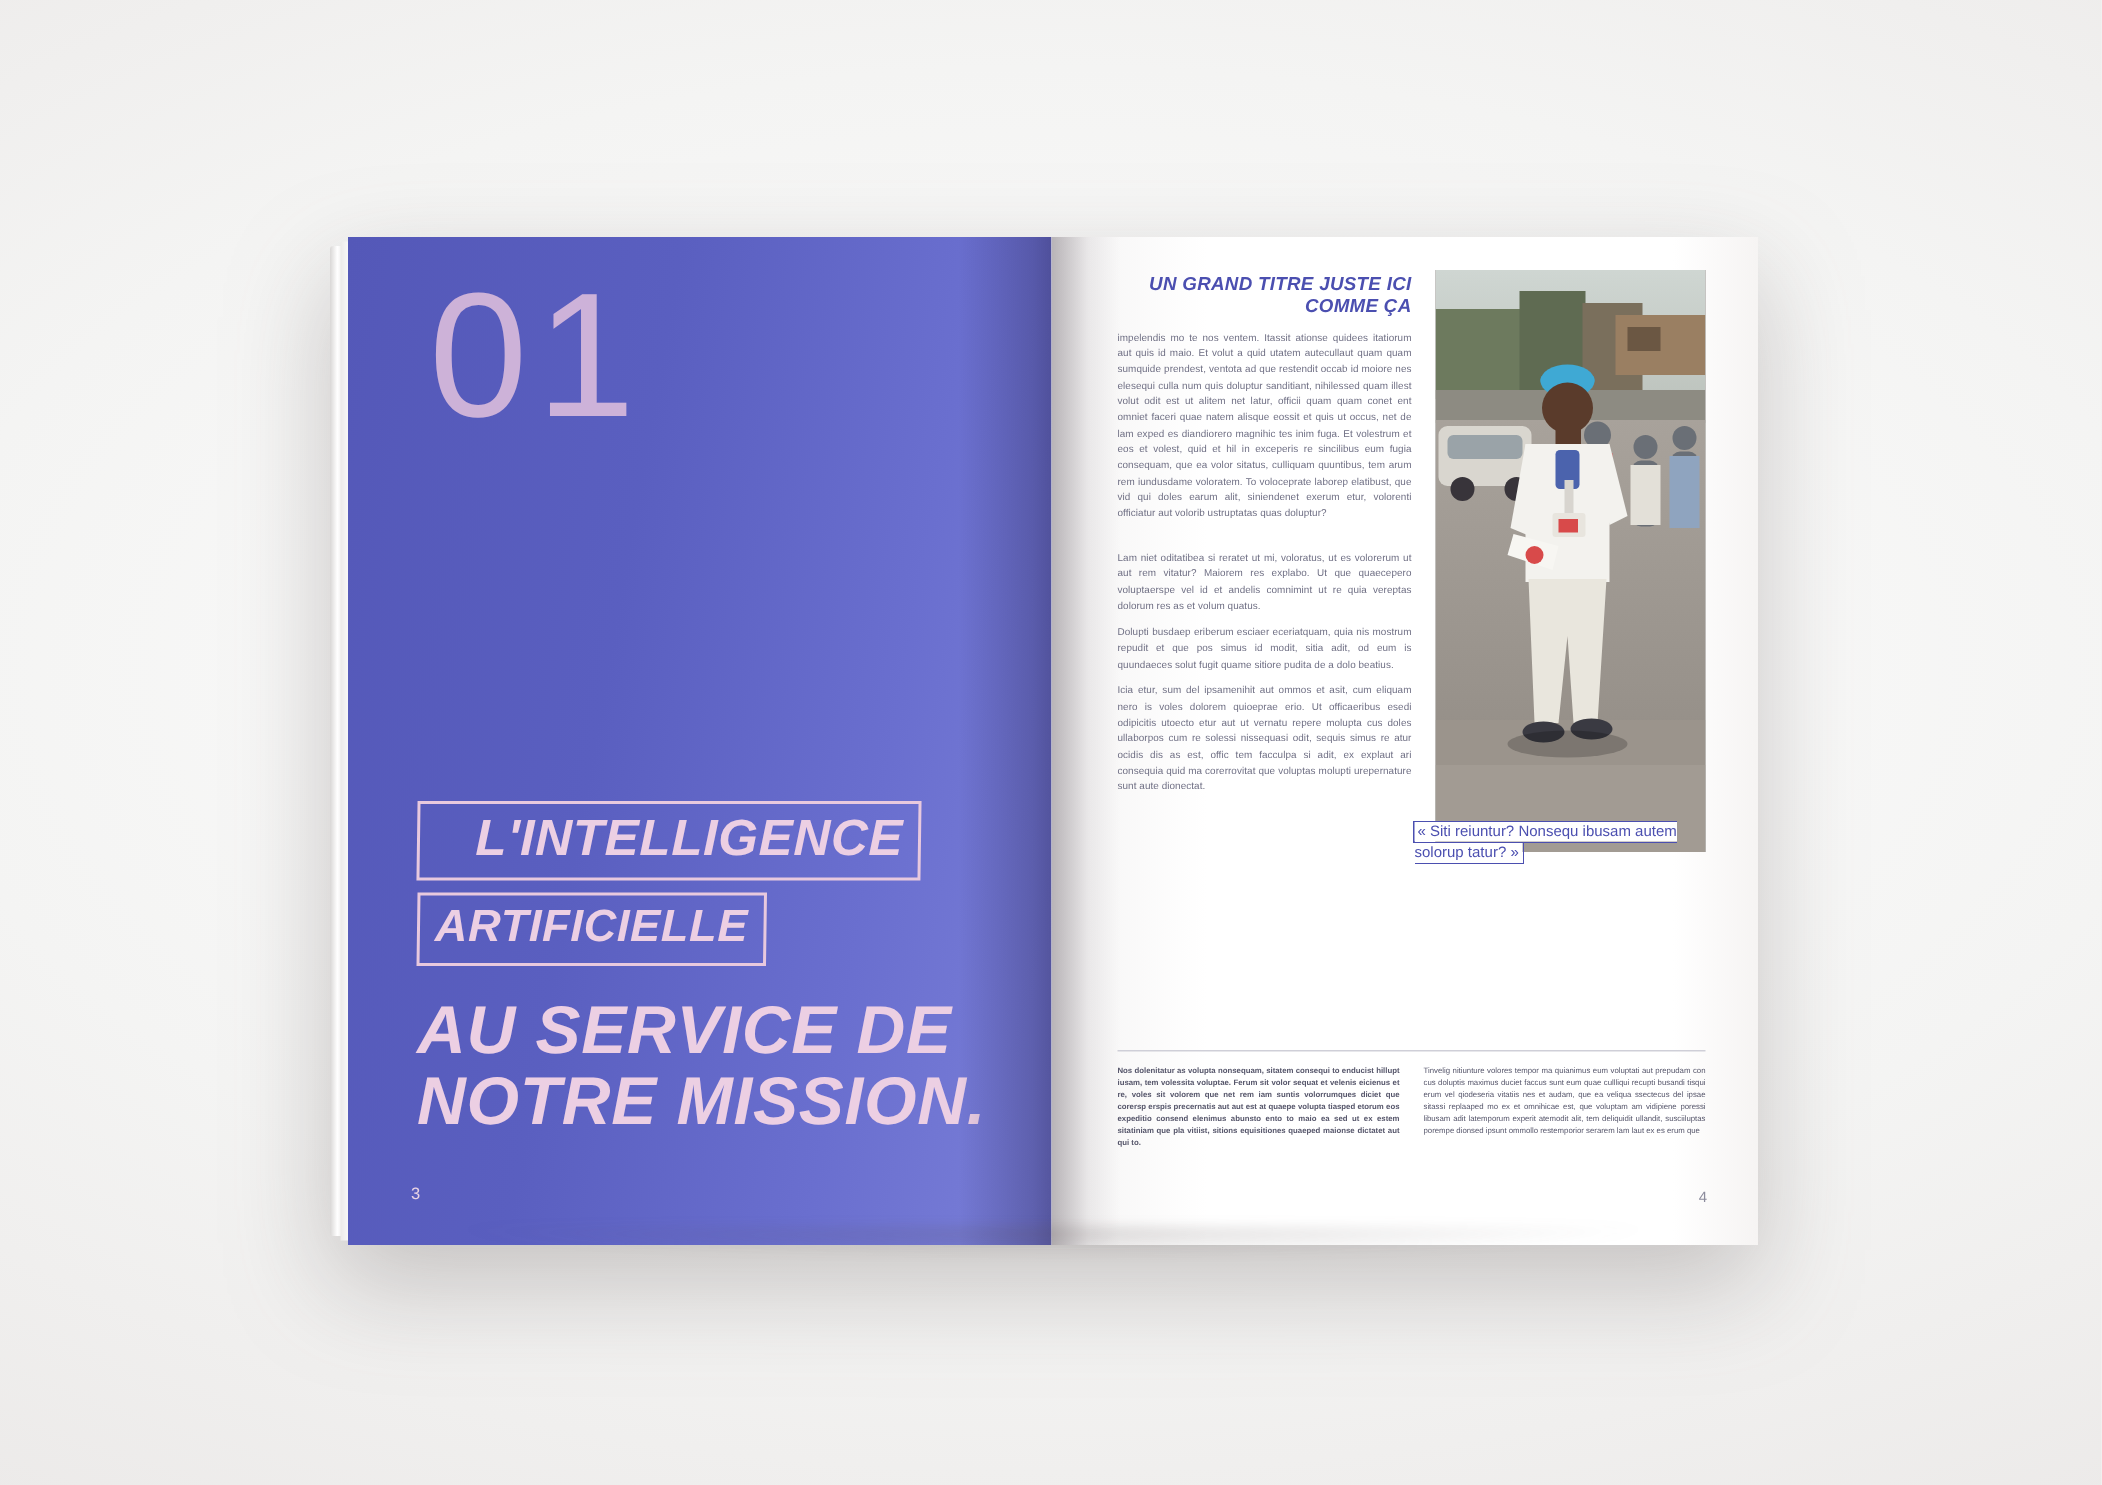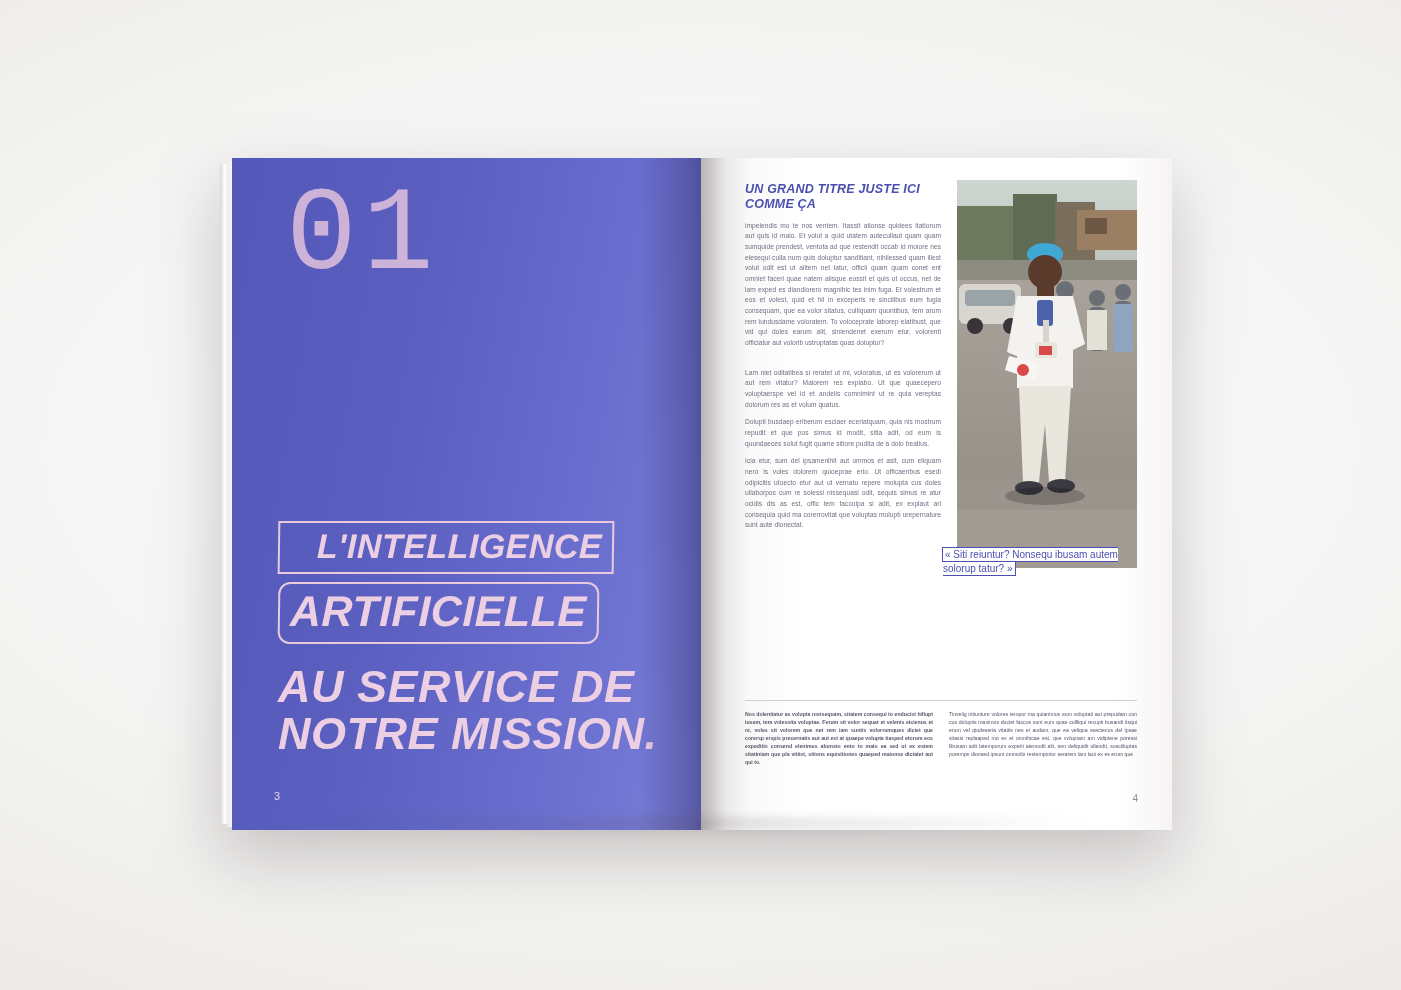--- a/index.html
+++ b/index.html
@@ -45,42 +45,42 @@
   .stack2{
     position:absolute;left:-5px;top:3px;width:8px;height:666px;
     background:linear-gradient(to right,#eceaea,#ffffff);
   }
 
   .num01{
     position:absolute;left:54px;top:20px;
     font-size:118px;line-height:1;letter-spacing:6px;
     color:rgba(238,203,224,.78);
     font-weight:300;
-    font-family:Liberation Mono, monospace;
+    font-family:Liberation Sans, sans-serif;
   }
 
   .cover-title{
     position:absolute;left:46px;bottom:74px;width:390px;
   }
   .cl{
     display:inline-block;
     color:#eccfe3;
     font-weight:700;
     font-style:italic;
     letter-spacing:.5px;
     line-height:1;
   }
   .boxed{
     border:2px solid #e8c9de;
     padding:6px 10px 9px 10px;
     margin-bottom:8px;
     transform:skewX(-0.8deg);
   }
   .l1{font-size:34px;padding-left:37px;}
-  .l2{font-size:43px;border-radius:12px;}
+  .l2{font-size:30px;}
   .l3{font-size:45px;margin-top:12px;display:block;}
   .l4{font-size:45px;display:block;margin-top:2px;}
 
   .pagenum-left{
     position:absolute;left:42px;bottom:28px;
     font-size:11px;color:#e8d3e4;
   }
 
   
   .page-right{
@@ -99,20 +99,21 @@
   }
   h2.sec{
     color:#4b4fb0;
     font-size:12.5px;
     font-weight:700;
     font-style:italic;
     line-height:1.22;
     margin:0 0 8px 0;
     letter-spacing:.2px;
     text-transform:uppercase;
+    text-align:right;
   }
   p.body{
     color:#6f6f84;
     font-size:6.6px;
     line-height:1.62;
     margin:0 0 7px 0;
     text-align:justify;
     letter-spacing:.05px;
   }
   .gap{height:12px;}

